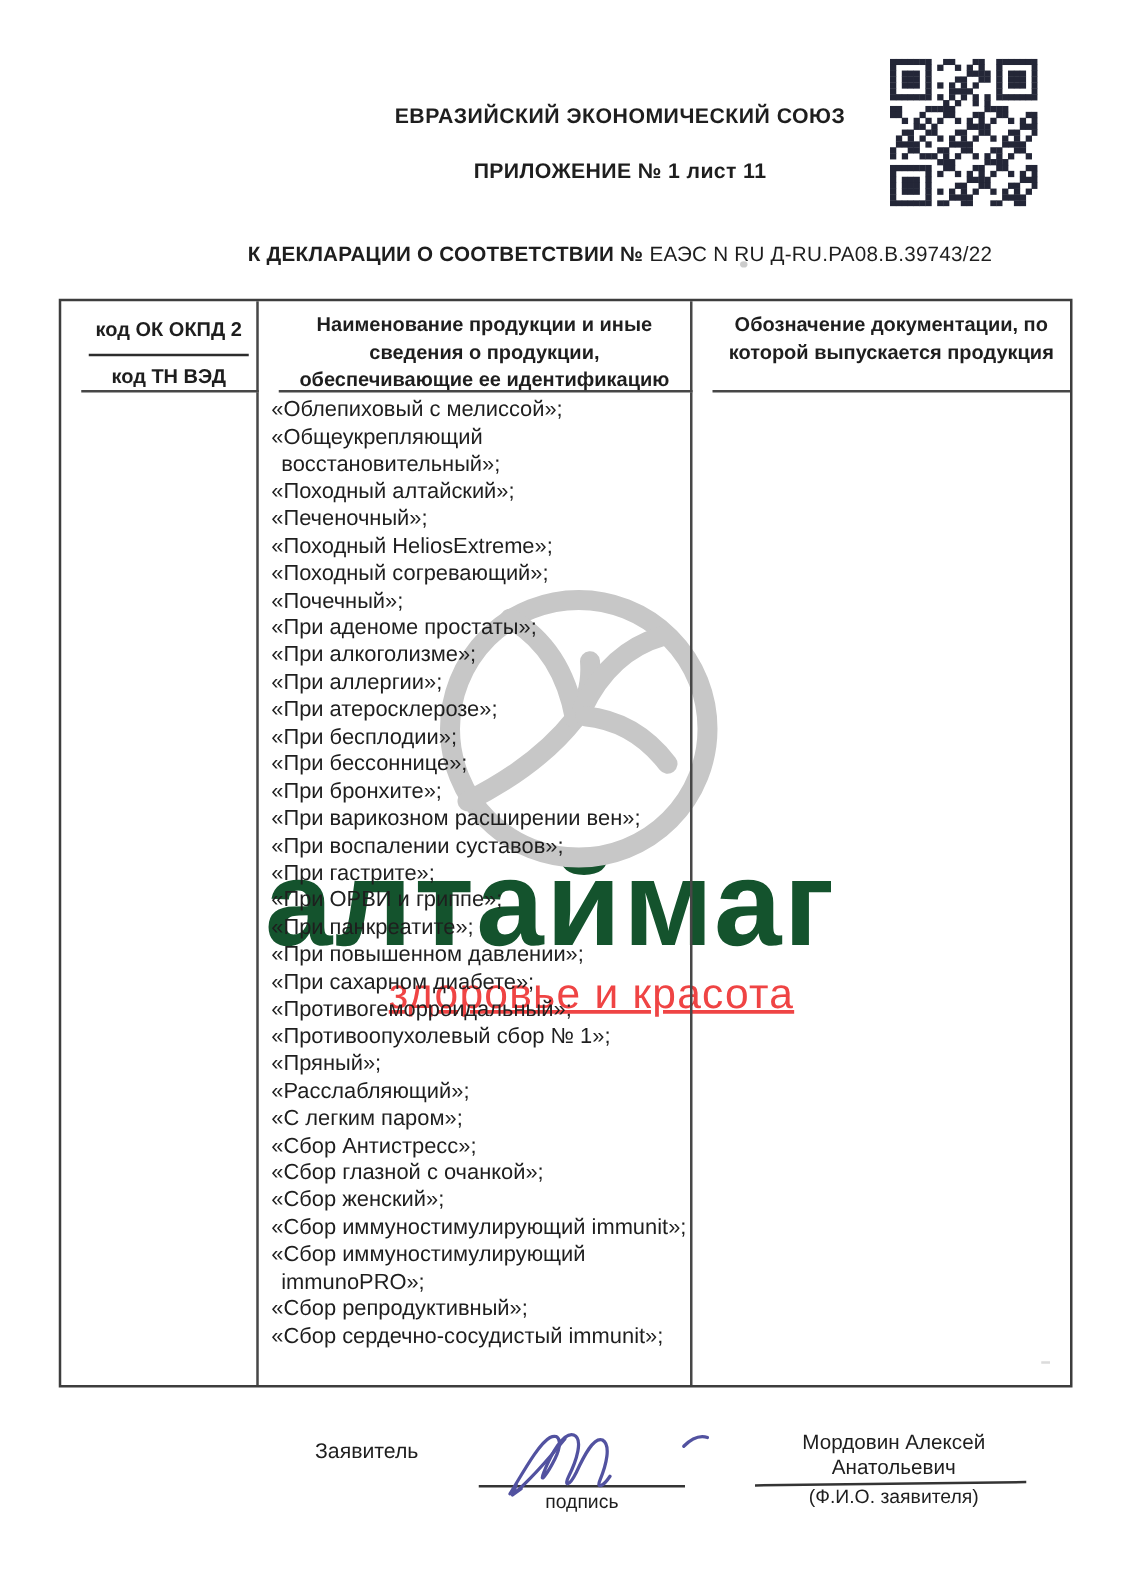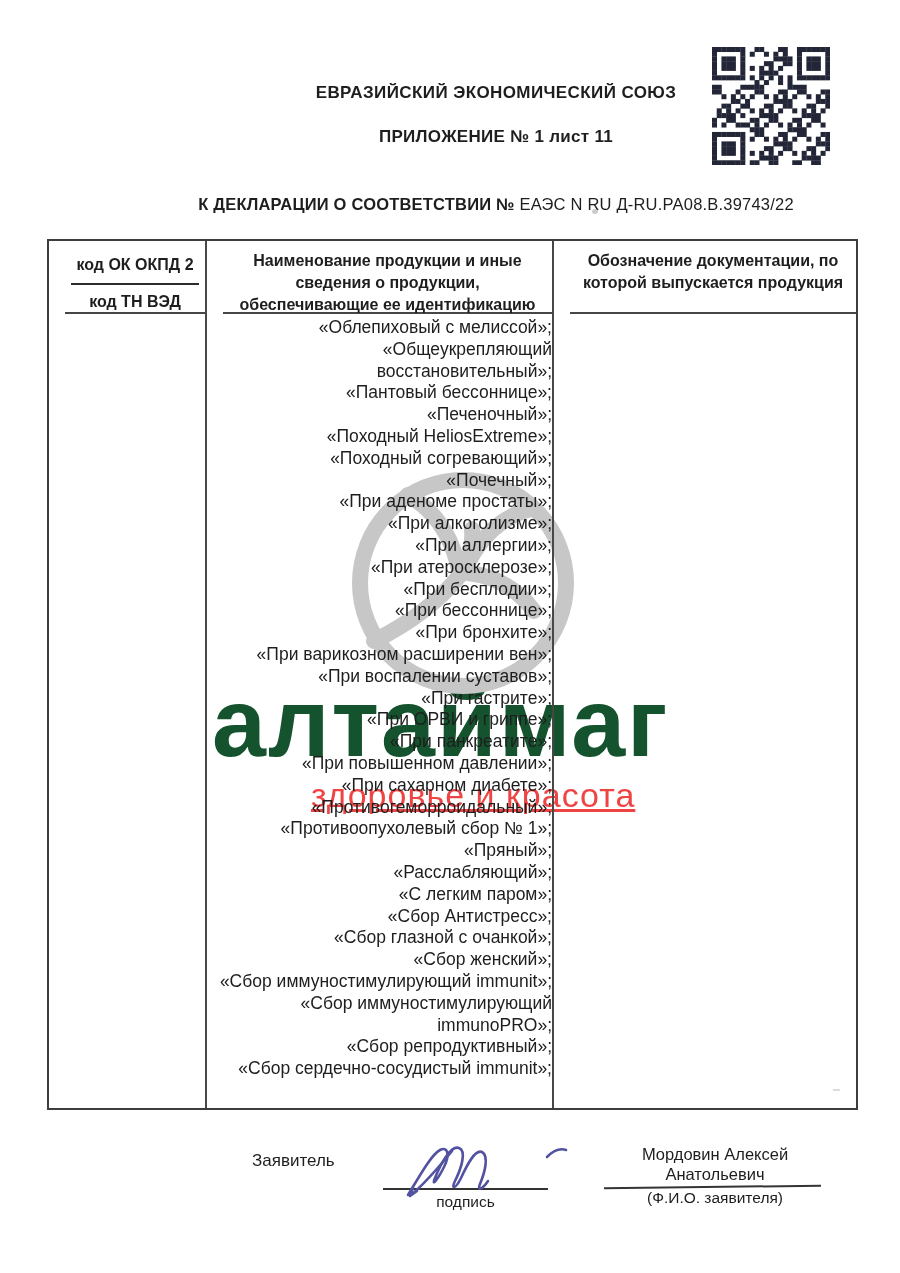--- a/index.html
+++ b/index.html
@@ -18,28 +18,28 @@
   
   .wm{position:absolute;z-index:1;pointer-events:none;}
   .wm-brand{left:212px;top:674px;font-size:97px;font-weight:bold;letter-spacing:2px;line-height:1;}
   .wm-tag{left:311px;top:778px;font-size:34px;letter-spacing:1px;line-height:1;}
   .wm-logo{left:338px;top:455px;}
   
   .tbl{position:absolute;left:47px;top:239px;width:811px;height:871px;z-index:2;
        box-sizing:border-box;border:2px solid #3d3d3d;
        display:grid;grid-template-columns:158px 347px auto;grid-template-rows:73px auto;}
   .cell{box-sizing:border-box;}
-  .bR{border-right:2px solid #474747;text-align:right;}
+  .bR{border-right:2px solid #474747;}
   .bB{border-bottom:2px solid #474747;margin-left:16px;}
   .hc{font-weight:bold;font-size:16px;text-align:center;line-height:22px;padding:9px 6px 0 6px;}
   .frac{width:128px;height:2px;background:#2c2c2c;margin:7px auto 6px auto;}
   .c1h{padding-top:13px;}
   .body-list{padding:3px 0 0 0;font-size:17.5px;line-height:21.8px;}
   .pline{padding-left:10px;white-space:nowrap;}
-  .pline.cont{padding-left:3px;}
+  .pline.cont{padding-left:18px;}
   
   .f-label{position:absolute;left:252px;top:1151px;font-size:17px;z-index:2;}
   .sig-svg{position:absolute;left:395px;top:1133px;z-index:3;}
   .sig-line{position:absolute;left:383px;top:1188px;width:165px;height:2px;background:#343434;z-index:2;}
   .sig-cap{position:absolute;left:383px;top:1193px;width:165px;text-align:center;font-size:15.5px;z-index:2;}
   .fio{position:absolute;left:597px;top:1144px;width:236px;text-align:center;font-size:16.5px;line-height:20px;z-index:2;}
   .fio-line{position:absolute;left:604px;top:1186px;width:217px;height:2px;background:#343434;
             transform:rotate(-0.7deg);z-index:2;}
   .fio-cap{position:absolute;left:597px;top:1189px;width:236px;text-align:center;font-size:15.5px;z-index:2;}
 </style>
@@ -369,21 +369,21 @@
       <div>код ТН ВЭД</div>
     </div>
     <div class="cell bR bB hc">Наименование продукции и иные сведения о продукции, обеспечивающие ее идентификацию</div>
     <div class="cell bB hc">Обозначение документации, по которой выпускается продукция</div>
 
     <div class="cell bR"></div>
     <div class="cell bR body-list">
         <div class="pline">«Облепиховый с мелиссой»;</div>
         <div class="pline">«Общеукрепляющий</div>
         <div class="pline cont">восстановительный»;</div>
-        <div class="pline">«Пантовый бессоннице»;</div>
+        <div class="pline">«Походный алтайский»;</div>
         <div class="pline">«Печеночный»;</div>
         <div class="pline">«Походный HeliosExtreme»;</div>
         <div class="pline">«Походный согревающий»;</div>
         <div class="pline">«Почечный»;</div>
         <div class="pline">«При аденоме простаты»;</div>
         <div class="pline">«При алкоголизме»;</div>
         <div class="pline">«При аллергии»;</div>
         <div class="pline">«При атеросклерозе»;</div>
         <div class="pline">«При бесплодии»;</div>
         <div class="pline">«При бессоннице»;</div>

